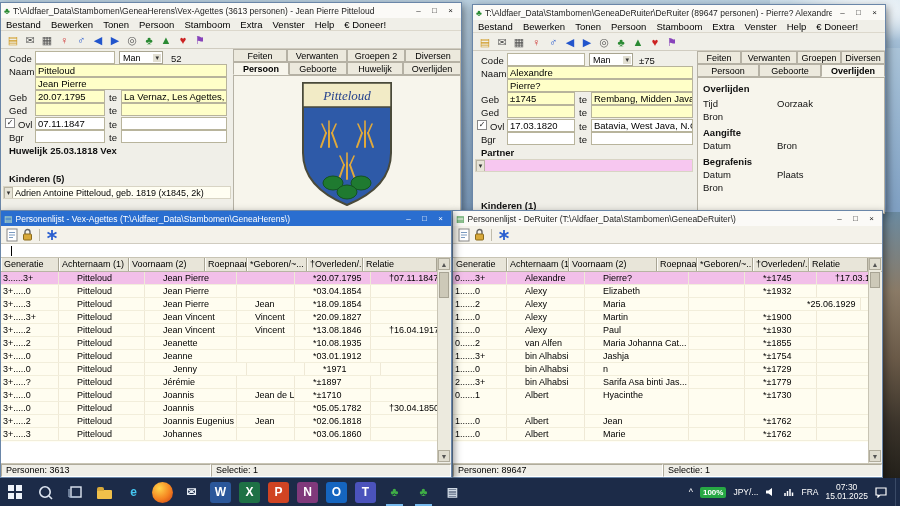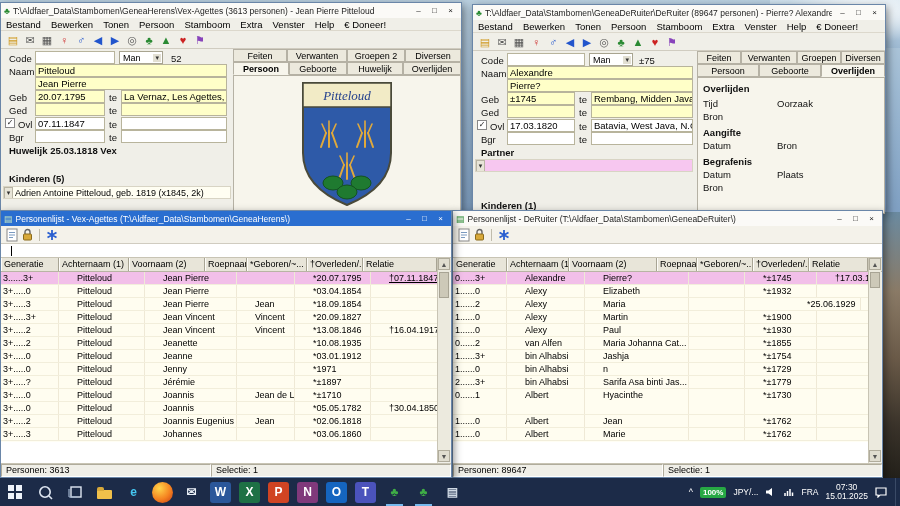--- a/index.html
+++ b/index.html
@@ -316,21 +316,21 @@
       <span class="th" style="width: 56px;">†Overleden/...</span>
       <span class="th" style="width: 74px;">Relatie</span>
     </div>
   <div class="tbody">
       <div class="trow sel">
         <span class="td" style="width: 58px;">3......3+</span>
         <span class="td" style="width: 70px;">Pitteloud</span>
         <span class="td" style="width: 76px;">Jean Pierre</span>
         <span class="td" style="width: 42px;"></span>
         <span class="td" style="width: 60px;">*20.07.1795</span>
-        <span class="td" style="width: 56px; text-decoration: underline;">†07.11.1847</span>
+        <span class="td" style="width: 56px;">†07.11.1847</span>
         <span class="td" style="width: 74px;">25.03.1818 Marie Jea</span>
       </div>
       <div class="trow">
         <span class="td" style="width: 58px;">3+.....0</span>
         <span class="td" style="width: 70px;">Pitteloud</span>
         <span class="td" style="width: 76px;">Jean Pierre</span>
         <span class="td" style="width: 42px;"></span>
         <span class="td" style="width: 60px;">*03.04.1854</span>
         <span class="td" style="width: 56px;"></span>
         <span class="td" style="width: 74px;"></span>
@@ -376,21 +376,21 @@
         <span class="td" style="width: 70px;">Pitteloud</span>
         <span class="td" style="width: 76px;">Jeanne</span>
         <span class="td" style="width: 42px;"></span>
         <span class="td" style="width: 60px;">*03.01.1912</span>
         <span class="td" style="width: 56px;"></span>
         <span class="td" style="width: 74px;">02.09.1943 Emman</span>
       </div>
       <div class="trow">
         <span class="td" style="width: 58px;">3+.....0</span>
         <span class="td" style="width: 70px;">Pitteloud</span>
-        <span class="td" style="width: 76px;">Jenny</span>
+        <span class="td" style="width: 76px; margin-left: 10px;">Jenny</span>
         <span class="td" style="width: 42px;"></span>
         <span class="td" style="width: 60px;">*1971</span>
         <span class="td" style="width: 56px;"></span>
         <span class="td" style="width: 74px;"></span>
       </div>
       <div class="trow">
         <span class="td" style="width: 58px;">3+.....?</span>
         <span class="td" style="width: 70px;">Pitteloud</span>
         <span class="td" style="width: 76px;">Jérémie</span>
         <span class="td" style="width: 42px;"></span>

